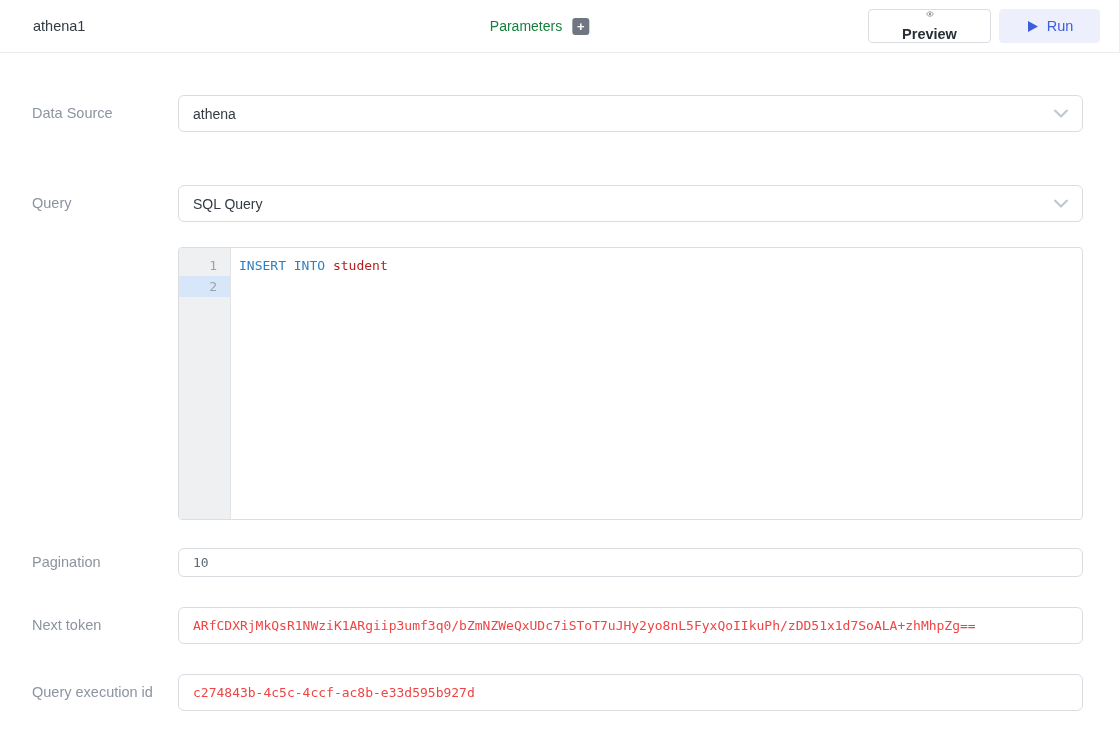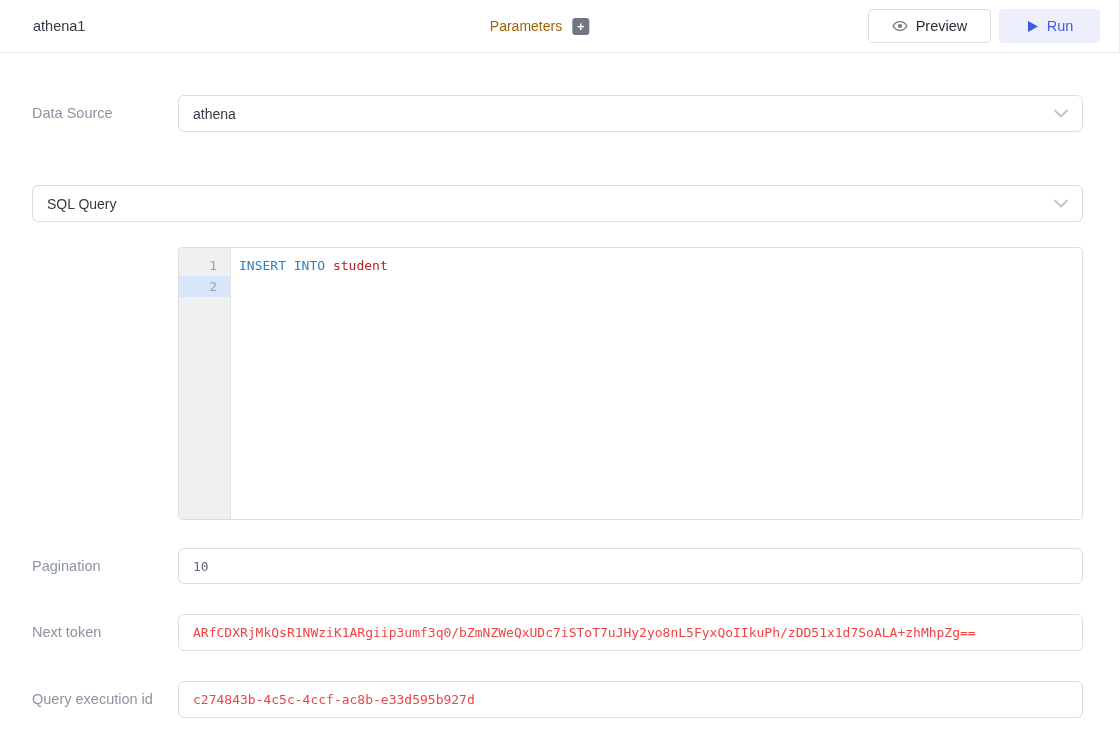--- a/index.html
+++ b/index.html
@@ -5,29 +5,29 @@
   * { margin: 0; padding: 0; box-sizing: border-box; }
   html, body { width: 1120px; height: 740px; background: #ffffff;
     font-family: "Liberation Sans", "DejaVu Sans", sans-serif; overflow: hidden; }
 
   
   .topbar { position: relative; height: 53px; display: flex; align-items: center;
     border-bottom: 1px solid #e9ebee; border-right: 1px solid #eceef1; background: #fff; }
   .topbar-title { margin-left: 33px; font-size: 14.5px; font-weight: 500; color: #323a44; }
   .topbar-center { position: absolute; left: calc(50% - 20px); top: 0; height: 100%;
     display: flex; align-items: center; transform: translateX(-50%); }
-  .params-label { font-size: 14px; color: #a16207; }
+  .params-label { font-size: 14px; color: #15803d; }
   .plus-badge { margin-left: 10px; width: 17px; height: 17px; border-radius: 3px;
     background: #6f7682; color: #ffffff; display: flex; align-items: center; justify-content: center;
     font-size: 13px; font-weight: 700; line-height: 1; cursor: pointer; }
   .topbar-right { margin-left: auto; margin-right: 19px; display: flex; gap: 8px; }
   .btn { display: flex; align-items: center; justify-content: center; gap: 8px;
     height: 34px; border-radius: 4px; font-size: 14.5px; cursor: pointer; }
   .btn-preview { width: 123px; background: #ffffff; border: 1px solid #d9dde2;
-    color: #262e38; font-weight: 400; }
+    color: #262e38; font-weight: 700; flex-direction: column; }
   .btn-run { width: 101px; background: #edf0fc; border: 1px solid #edf0fc;
     color: #3d5ce0; font-weight: 500; }
   .icon-eye { width: 16px; height: 16px; }
   .icon-play { width: 13px; height: 13px; }
 
   
   .content { padding: 0 37px 0 32px; }
   .row { display: flex; align-items: center; }
   .row-label { flex: 0 0 146px; font-size: 14.5px; color: #8c94a0; line-height: 25px;
     padding-right: 16px; }
@@ -54,21 +54,21 @@
   .code { flex: 1; padding: 7px 0 0 8px; font-family: "DejaVu Sans Mono", "Liberation Mono", monospace;
     font-size: 13px; white-space: pre; }
   .code .cl { height: 21px; line-height: 21px; }
   .seg-keyword { color: #2e80c4; }
   .seg-plain { color: #b91c1c; }
 
   
   .tinput { width: 100%; height: 37px; border: 1px solid #d9dde2; border-radius: 6px;
     background: #fff; padding: 0 14px; font-family: "DejaVu Sans Mono", "Liberation Mono", monospace;
     font-size: 13px; outline: none; }
-  .tinput.dark { color: #5f6975; height: 36px; }
+  .tinput.dark { color: #5f6975; height: 29px; }
   .tinput.gray { color: #ef4444; }
 </style>
 </head>
 <body>
 
 <div class="topbar">
   <div class="topbar-title">athena1</div>
 
   <div class="topbar-center">
     <span class="params-label">Parameters</span>
@@ -102,20 +102,21 @@
       <div class="select">
         <span>athena</span>
         <svg class="chev" viewBox="0 0 14 9">
           <polyline points="1,1 7,7 13,1" fill="none" stroke="#c2c8cf" stroke-width="2.2" stroke-linecap="round" stroke-linejoin="round"></polyline>
         </svg>
       </div>
     </div>
   </div>
 
   <div class="row mt-53">
+    <div class="row-label">Query</div>
     <div class="row-field">
       <div class="select">
         <span>SQL Query</span>
         <svg class="chev" viewBox="0 0 14 9">
           <polyline points="1,1 7,7 13,1" fill="none" stroke="#c2c8cf" stroke-width="2.2" stroke-linecap="round" stroke-linejoin="round"></polyline>
         </svg>
       </div>
     </div>
   </div>
 

